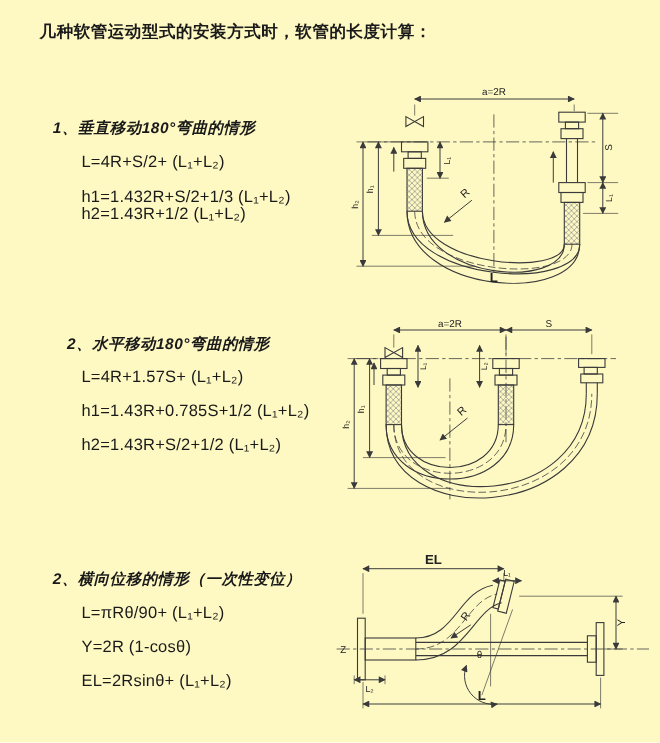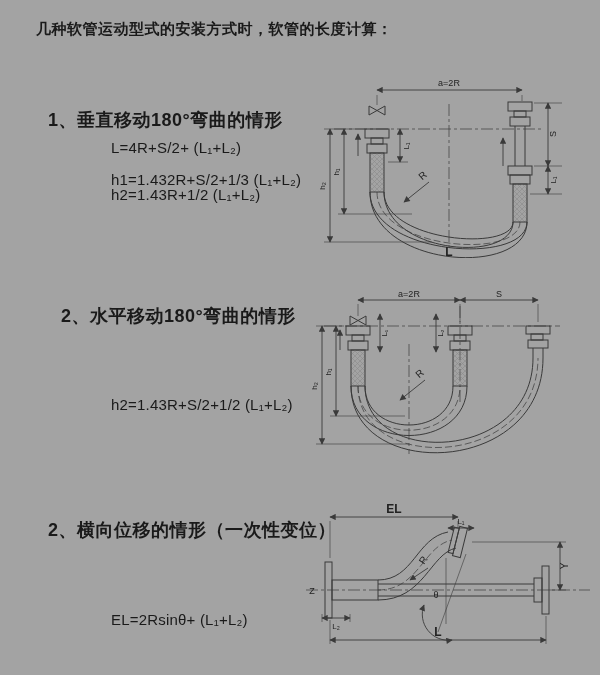--- a/index.html
+++ b/index.html
@@ -1,20 +1,20 @@
 <!DOCTYPE html>
 <html><head>
 <meta charset="utf-8">
 <style>
   html,body{margin:0;padding:0;background:#fff;}
-  .page{position:relative;width:600px;height:675px;background:#a3a3a3;overflow:hidden;
+  .page{position:relative;width:600px;height:675px;background:#fef9c3;overflow:hidden;
         font-family:"Liberation Sans","DejaVu Sans",sans-serif;color:#1a1a1a;}
   .title{position:absolute;left:36px;top:20px;font-size:15px;font-weight:700;letter-spacing:.5px;}
-  .sec-heading{position:absolute;font-size:18px;font-weight:700;letter-spacing:.5px;}
-  .formula{position:absolute;font-size:15px;font-weight:400;letter-spacing:.2px;margin-left:37px;}
+  .sec-heading{position:absolute;font-size:14px;font-weight:700;letter-spacing:.5px;font-style:italic;}
+  .formula{position:absolute;font-size:15px;font-weight:400;letter-spacing:.2px;}
   .diagram{position:absolute;}
   svg{display:block;}
   svg text{font-family:"Liberation Sans","DejaVu Sans",sans-serif;fill:#222;}
   .ol{stroke:#3a3a3a;fill:none;stroke-width:1;}
   .hose{stroke:#3a3a3a;fill:none;stroke-width:1;}
   .hosed{stroke:#3a3a3a;fill:none;stroke-width:.7;stroke-dasharray:7 3;}
   .dim{stroke:#3a3a3a;stroke-width:.9;fill:none;}
   .ext{stroke:#3a3a3a;stroke-width:.6;fill:none;}
   .cl{stroke:#3a3a3a;stroke-width:.7;fill:none;stroke-dasharray:12 3 3 3;}
   .hatchfill{stroke:#3a3a3a;stroke-width:1;}
@@ -25,23 +25,27 @@
 <div class="page">
 
   <div class="title">几种软管运动型式的安装方式时，软管的长度计算：</div>
 
   <div class="sec-heading" style="left:48px;top:108px;">1、垂直移动180°弯曲的情形</div>
   <div class="formula" style="left:74px;top:139px;">L=4R+S/2+ (L₁+L₂)</div>
   <div class="formula" style="left:74px;top:171px;">h1=1.432R+S/2+1/3 (L₁+L₂)</div>
   <div class="formula" style="left:74px;top:186px;">h2=1.43R+1/2 (L₁+L₂)</div>
 
   <div class="sec-heading" style="left:48px;top:304px;margin-left:13px;">2、水平移动180°弯曲的情形</div>
+  <div class="formula" style="left:74px;top:334px;">L=4R+1.57S+ (L₁+L₂)</div>
+  <div class="formula" style="left:74px;top:365px;">h1=1.43R+0.785S+1/2 (L₁+L₂)</div>
   <div class="formula" style="left:74px;top:396px;text-align:center;">h2=1.43R+S/2+1/2 (L₁+L₂)</div>
 
   <div class="sec-heading" style="left:48px;top:518px;">2、横向位移的情形（一次性变位）</div>
+  <div class="formula" style="left:74px;top:549px;">L=πRθ/90+ (L₁+L₂)</div>
+  <div class="formula" style="left:74px;top:580px;">Y=2R (1-cosθ)</div>
   <div class="formula" style="left:74px;top:611px;">EL=2Rsinθ+ (L₁+L₂)</div>
 
   <div class="diagram" style="left:312px;top:74px;width:280px;height:184px;">
     <svg width="280" height="184" viewBox="0 0 280 184">
       <defs>
         <marker id="a1" viewBox="0 0 10 10" refX="9" refY="5" markerWidth="9" markerHeight="7" orient="auto-start-reverse">
           <path d="M0,0 L10,5 L0,10 z" fill="#3a3a3a"></path>
         </marker>
         <pattern id="hp1" patternUnits="userSpaceOnUse" width="5" height="5">
           <path d="M0,5 L5,0 M0,0 L5,5" stroke="#8a8a8a" stroke-width="0.6"></path>

